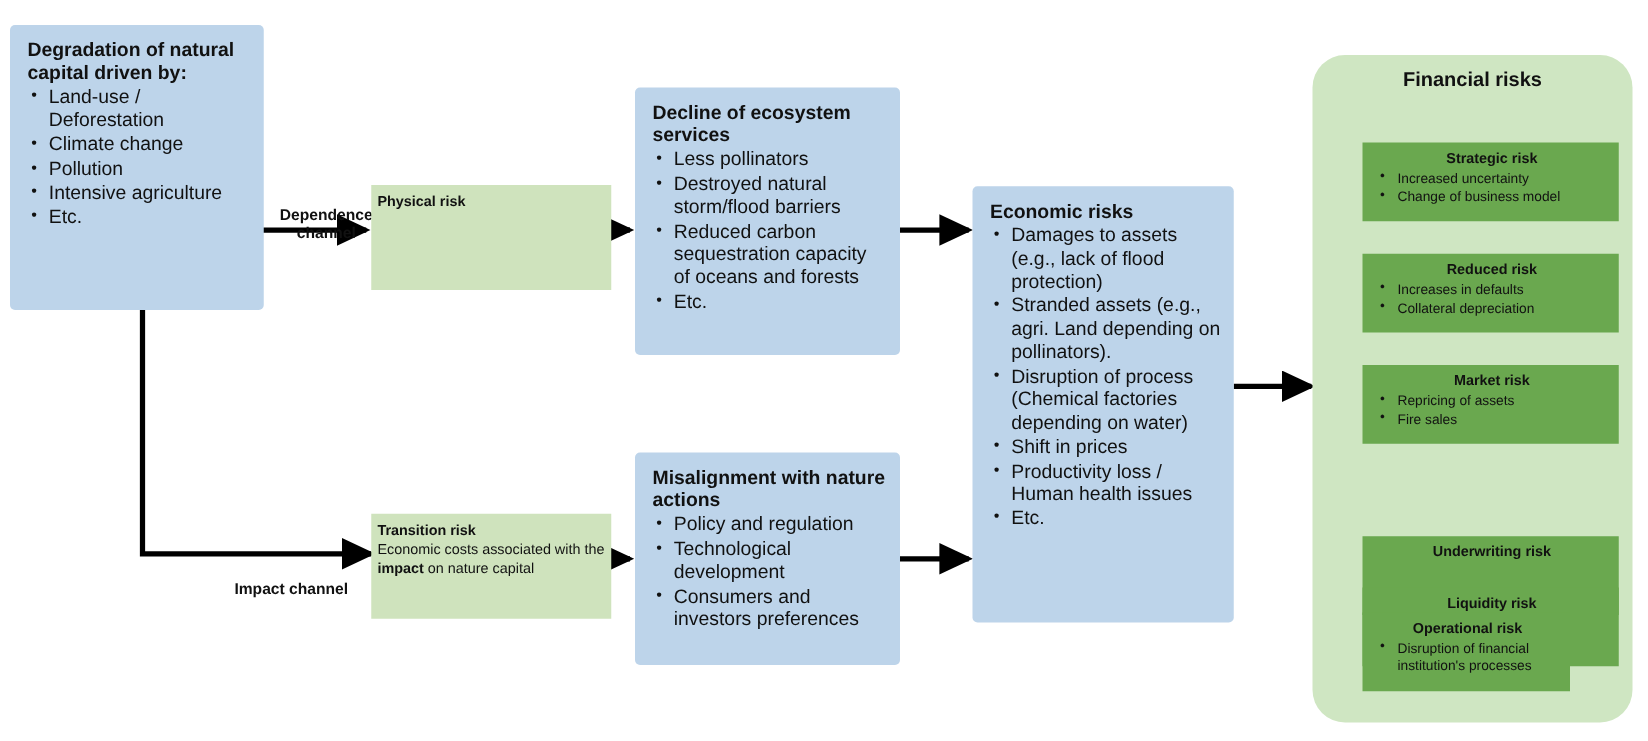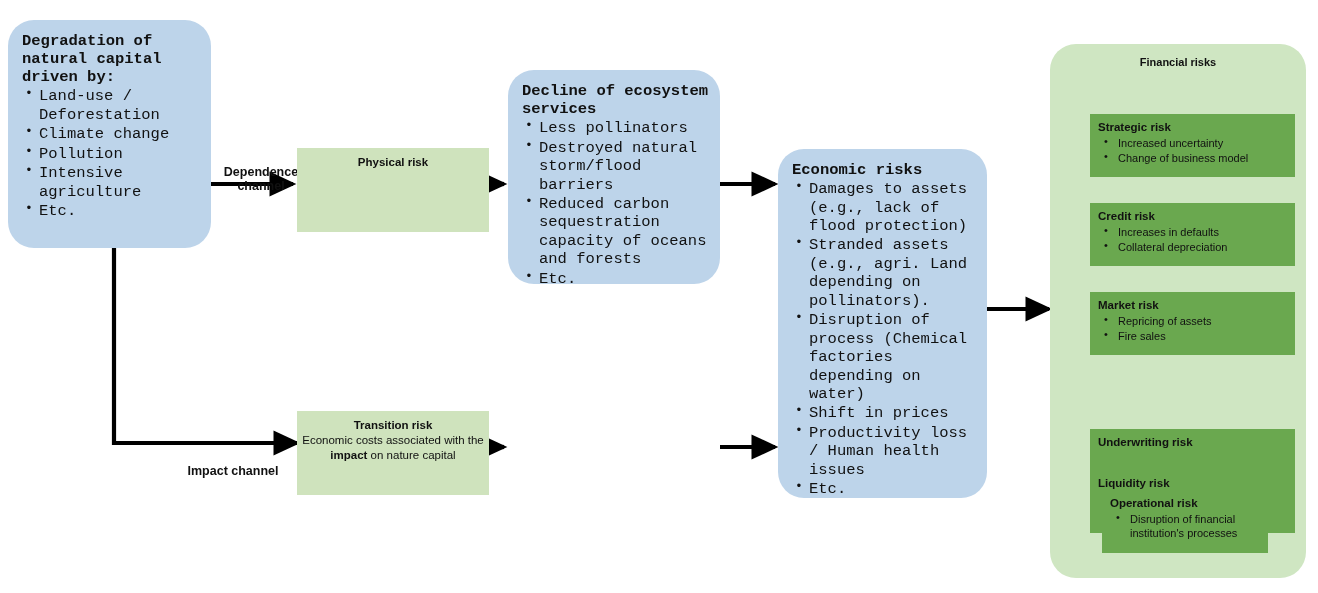--- a/index.html
+++ b/index.html
@@ -2,46 +2,46 @@
 <html><head>
 <meta charset="utf-8">
 <style>
   html,body{margin:0;padding:0;background:#ffffff;}
   body{width:1318px;height:593px;position:relative;overflow:hidden;
        font-family:"Liberation Sans",sans-serif;color:#111111;}
   #canvas{position:absolute;left:0;top:0;width:1318px;height:593px;}
 
   .box{position:absolute;box-sizing:border-box;}
 
-  .blue{background:#bdd4ea;border-radius:26px;font-family:Liberation Mono, monospace;}
+  .blue{background:#bdd4ea;border-radius:4px;}
   .greenlite{background:#cfe3bd;}
   .panel{background:#cfe6c2;border-radius:26px;}
   .greenbox{background:#6aa84f;}
 
   .hd{font-weight:bold;}
 
   ul.bl{list-style:none;margin:0;padding:0;}
   ul.bl li{position:relative;padding-left:17px;margin:0 0 1px 0;}
   ul.bl li:before{content:"\2022";position:absolute;left:3px;top:-1px;font-size:13px;line-height:1.25;}
 
   
   .blue .hd{font-size:15.5px;line-height:1.17;margin-bottom:1px;}
   .blue ul.bl{font-size:15.5px;line-height:1.19;}
   .blue .inner{position:absolute;left:14px;right:10px;top:12px;}
 
   
-  .greenlite .inner{position:absolute;left:5px;right:5px;top:7px;text-align:center;}
+  .greenlite .inner{position:absolute;left:5px;right:5px;top:7px;}
   .greenlite .hd{font-size:11.5px;line-height:1.3;}
   .greenlite .txt{font-size:11.5px;line-height:1.3;}
 
   
   .panel-title{position:absolute;left:0;right:0;top:12px;text-align:center;
-               font-size:11px;font-weight:bold;}
+               font-size:16px;font-weight:bold;}
   .greenbox .inner{position:absolute;left:8px;right:6px;top:6px;}
-  .greenbox .hd{font-size:11.5px;line-height:1.3;text-align:left;margin-bottom:1px;}
+  .greenbox .hd{font-size:11.5px;line-height:1.3;text-align:center;margin-bottom:1px;}
   .greenbox ul.bl{font-size:11px;line-height:1.32;}
   .greenbox ul.bl li{padding-left:20px;}
   .greenbox ul.bl li:before{left:6px;font-size:11px;}
 
   
   .conn-label{position:absolute;font-size:12.5px;font-weight:bold;line-height:1.15;text-align:center;}
 
   svg.arrows{position:absolute;left:0;top:0;width:1318px;height:593px;pointer-events:none;}
 </style>
 </head>
@@ -105,20 +105,30 @@
       <div class="hd">Decline of ecosystem services</div>
       <ul class="bl">
         <li>Less pollinators</li>
         <li>Destroyed natural storm/flood barriers</li>
         <li>Reduced carbon sequestration capacity of oceans and forests</li>
         <li>Etc.</li>
       </ul>
     </div>
   </div>
 
+  <div class="box blue" style="left:508px;top:362px;width:212px;height:170px;">
+    <div class="inner">
+      <div class="hd">Misalignment with nature actions</div>
+      <ul class="bl">
+        <li>Policy and regulation</li>
+        <li>Technological development</li>
+        <li>Consumers and investors preferences</li>
+      </ul>
+    </div>
+  </div>
 
   <div class="box blue" style="left:778px;top:149px;width:209px;height:349px;">
     <div class="inner">
       <div class="hd">Economic risks</div>
       <ul class="bl">
         <li>Damages to assets (e.g., lack of flood protection)</li>
         <li>Stranded assets (e.g., agri. Land depending on pollinators).</li>
         <li>Disruption of process (Chemical factories depending on water)</li>
         <li>Shift in prices</li>
         <li>Productivity loss / Human health issues</li>
@@ -135,21 +145,21 @@
         <div class="hd">Strategic risk</div>
         <ul class="bl">
           <li>Increased uncertainty</li>
           <li>Change of business model</li>
         </ul>
       </div>
     </div>
 
     <div class="box greenbox" style="left:40px;top:159px;width:205px;height:63px;">
       <div class="inner">
-        <div class="hd">Credit risk</div>
+        <div class="hd">Reduced risk</div>
         <ul class="bl">
           <li>Increases in defaults</li>
           <li>Collateral depreciation</li>
         </ul>
       </div>
     </div>
 
     <div class="box greenbox" style="left:40px;top:248px;width:205px;height:63px;">
       <div class="inner">
         <div class="hd">Market risk</div>
@@ -169,21 +179,21 @@
     <div class="box greenbox" style="left:40px;top:426px;width:205px;height:63px;">
       <div class="inner">
         <div class="hd">Liquidity risk</div>
         <ul class="bl">
           <li>Shortage of liquid assets</li>
           <li>Refinancing risk</li>
         </ul>
       </div>
     </div>
 
-    <div class="box greenbox" style="left: 52px; width: 166px; height: 63px; top: 446px;">
+    <div class="box greenbox" style="left: 40px; width: 166px; height: 63px; top: 446px;">
       <div class="inner">
         <div class="hd">Operational risk</div>
         <ul class="bl">
           <li>Disruption of financial institution's processes</li>
         </ul>
       </div>
     </div>
 
   </div>
 

